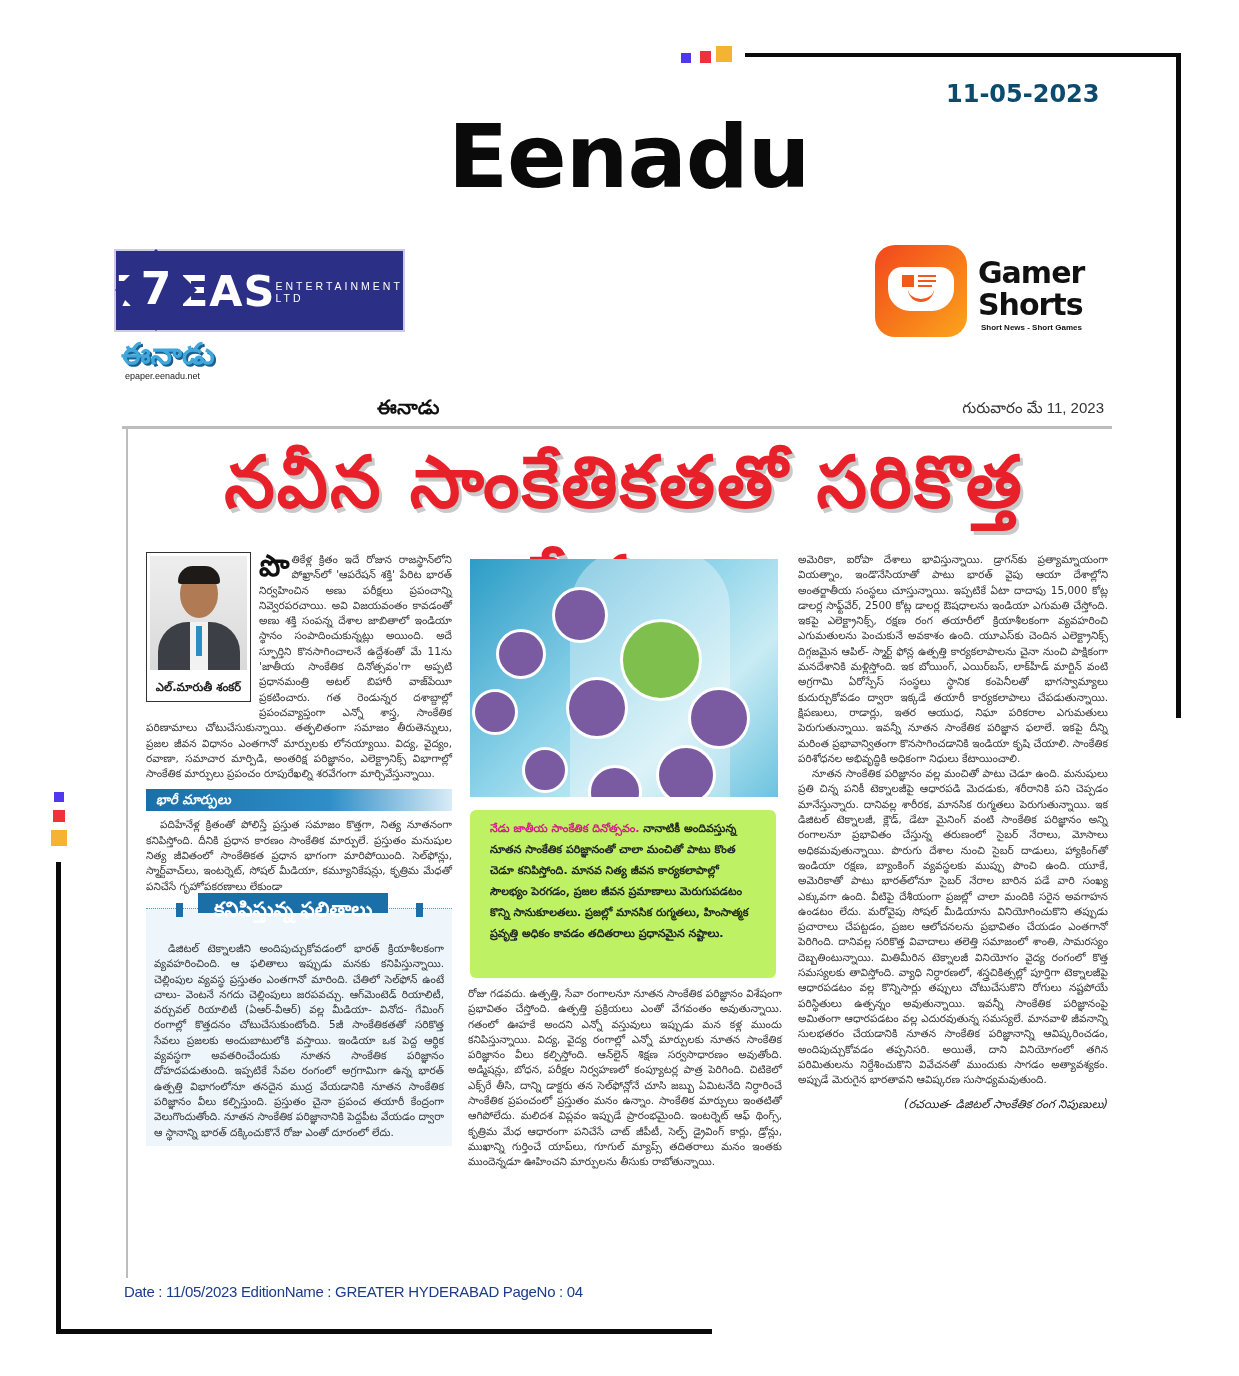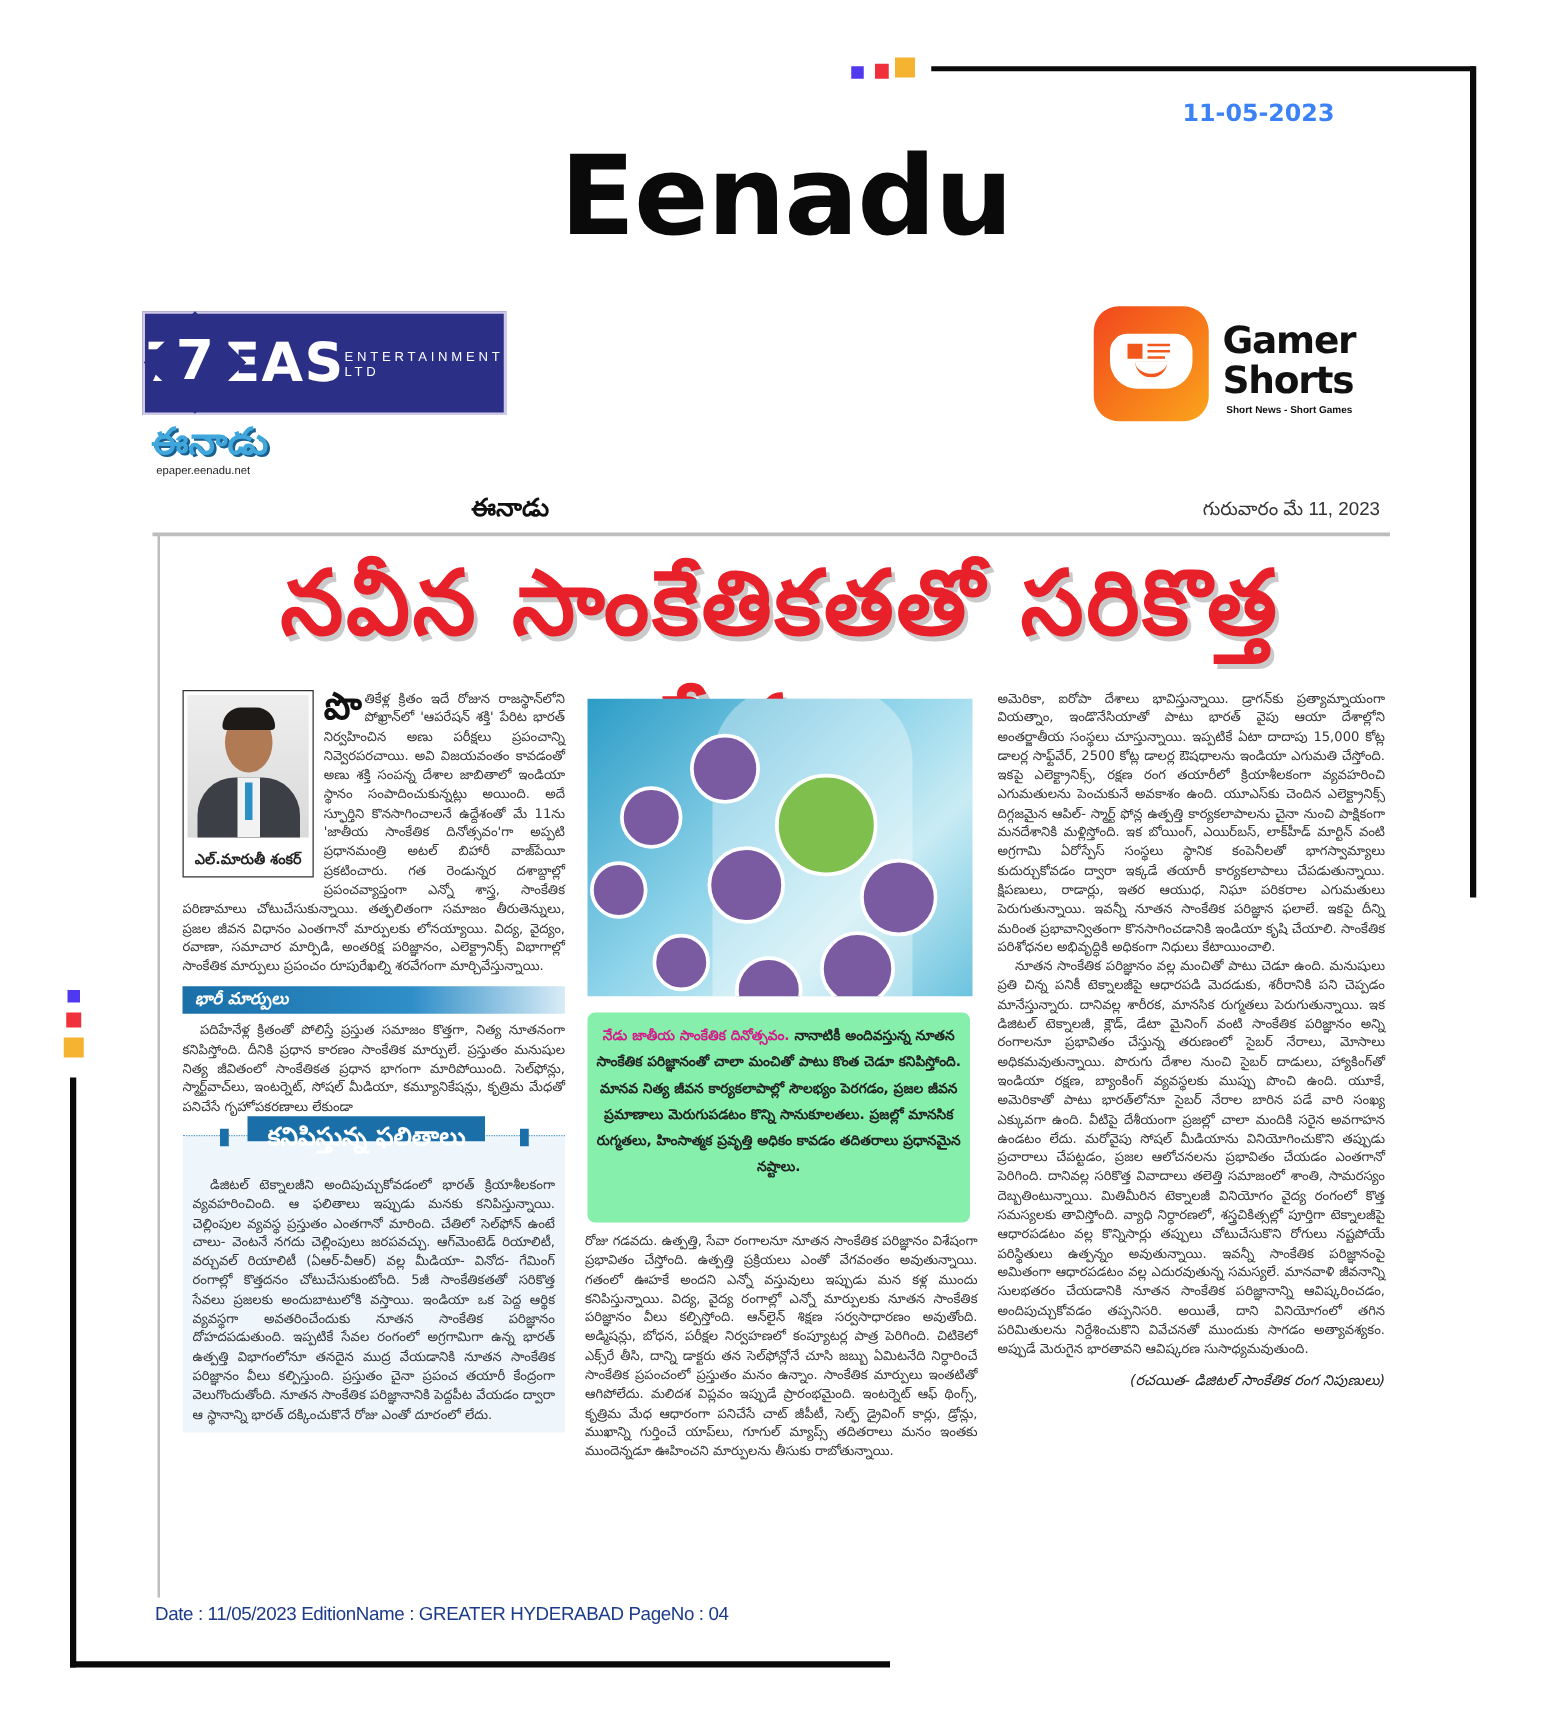--- a/index.html
+++ b/index.html
@@ -12,21 +12,21 @@
   .frame-bottom { position: absolute; left: 56px; top: 1329px; width: 656px; height: 5px; background: #0a0a0a; }
 
   .sq { position: absolute; }
   .sq-top-blue { left: 681px; top: 53px; width: 10px; height: 10px; background: #5038f0; }
   .sq-top-red { left: 700px; top: 51px; width: 11px; height: 12px; background: #f0303a; }
   .sq-top-yellow { left: 716px; top: 46px; width: 16px; height: 16px; background: #f4b431; }
   .sq-left-blue { left: 54px; top: 792px; width: 10px; height: 10px; background: #5038f0; }
   .sq-left-red { left: 53px; top: 810px; width: 12px; height: 12px; background: #f0303a; }
   .sq-left-yellow { left: 51px; top: 830px; width: 16px; height: 16px; background: #f4b431; }
 
-  .date-top { position: absolute; left: 946px; top: 80px; font-size: 19px; font-weight: bold; font-family: "DejaVu Sans", sans-serif; letter-spacing: 0px; color: #3b82f6; }
+  .date-top { position: absolute; left: 946px; top: 80px; font-size: 24px; font-weight: bold; font-family: "DejaVu Sans", sans-serif; letter-spacing: 0px; color: #0c4a6e; }
   .page-title { position: absolute; left: 448px; top: 105px; font-size: 88px; font-weight: bold; font-family: "DejaVu Sans", sans-serif; color: #0a0a0a; letter-spacing: -1px; }
 
   
   .seas-logo { position: absolute; left: 114px; top: 249px; width: 272px; height: 83px; display: flex; }
   .seas-mark { width: 84px; height: 83px; background: #cfc8e6; position: relative; }
   .seas-mark .diamond { position: absolute; left: 13px; top: 12px; width: 58px; height: 58px; background: #2b2f86; transform: rotate(45deg); }
   .seas-mark .seven { position: absolute; left: 0; top: 14px; width: 84px; text-align: center; color: #fff; font-size: 44px; font-weight: bold; font-family: "DejaVu Sans", sans-serif; }
   .seas-body { flex: 1; background: #2b2f86; color: #fff; display: flex; flex-direction: row; justify-content: center; align-items: center; border: 2px solid #cfc8e6; }
   .seas-name { font-size: 43px; font-weight: bold; font-family: "DejaVu Sans", sans-serif; line-height: 44px; letter-spacing: 1px; }
   .seas-sub { font-size: 10.5px; letter-spacing: 3px; margin-top: 2px; }
@@ -73,21 +73,21 @@
 
   .boxed { position: relative; margin-top: 14px; padding: 32px 8px 6px 8px; background: #eef6fb; border-top: 1px dotted #5b9bc9; }
   .boxed-title { position: absolute; left: 52px; top: -16px; height: 20px; padding: 0 16px; background: #1a6fa8; color: #fff; font-size: 20px; font-weight: bold; line-height: 32px; }
   .boxed-title-mark { position: absolute; top: -6px; width: 7px; height: 14px; background: #1a6fa8; }
 
   .illus { position: absolute; left: 348px; top: 167px; width: 308px; height: 238px; background: linear-gradient(135deg, #2c9cc6 0%, #8fd4ea 45%, #c9ecf4 70%, #6cc3df 100%); overflow: hidden; }
   .illus .coat { position: absolute; left: 100px; top: -10px; width: 160px; height: 260px; background: rgba(255,255,255,0.35); border-radius: 60px 60px 0 0; }
   .illus .bubble { position: absolute; border-radius: 50%; border: 3px solid #fff; background: #7a5aa0; }
   .illus .bubble.green { background: #7fbf4d; }
 
-  .quote-box { position: absolute; left: 348px; top: 418px; width: 306px; height: 168px; background: #86efac; border-radius: 6px; font-size: 11px; line-height: 21px; text-align: center; color: #222; padding: 8px 4px; box-sizing: border-box; font-family: "DejaVu Sans", sans-serif; font-weight: bold; }
+  .quote-box { position: absolute; left: 348px; top: 418px; width: 306px; height: 168px; background: #bef264; border-radius: 6px; font-size: 11px; line-height: 21px; text-align: left; color: #222; padding: 8px 20px; box-sizing: border-box; font-family: "DejaVu Sans", sans-serif; font-weight: bold; }
   .quote-lead { color: #d6198a; }
 
   .byline { text-align: right; font-style: italic; font-size: 11.5px; margin-top: 10px; color: #222; }
 
   .teaser { position: absolute; left: 22px; top: 856px; width: 966px; height: 28px; border-top: 1px dotted #888; border-left: 1px dotted #888; border-right: 1px dotted #888; border-radius: 10px 10px 0 0; }
   .teaser-tab { position: absolute; left: 56px; top: -6px; width: 28px; height: 10px; background: #8c8c8c; }
   .teaser-bar { position: absolute; left: 210px; top: 18px; width: 574px; height: 10px; background: #f07a1c; border-radius: 6px 6px 0 0; }
   .teaser-left { position: absolute; left: 8px; top: 14px; font-size: 8px; color: #555; }
   .teaser-right { position: absolute; right: 14px; top: 14px; font-size: 8px; color: #555; }
 

